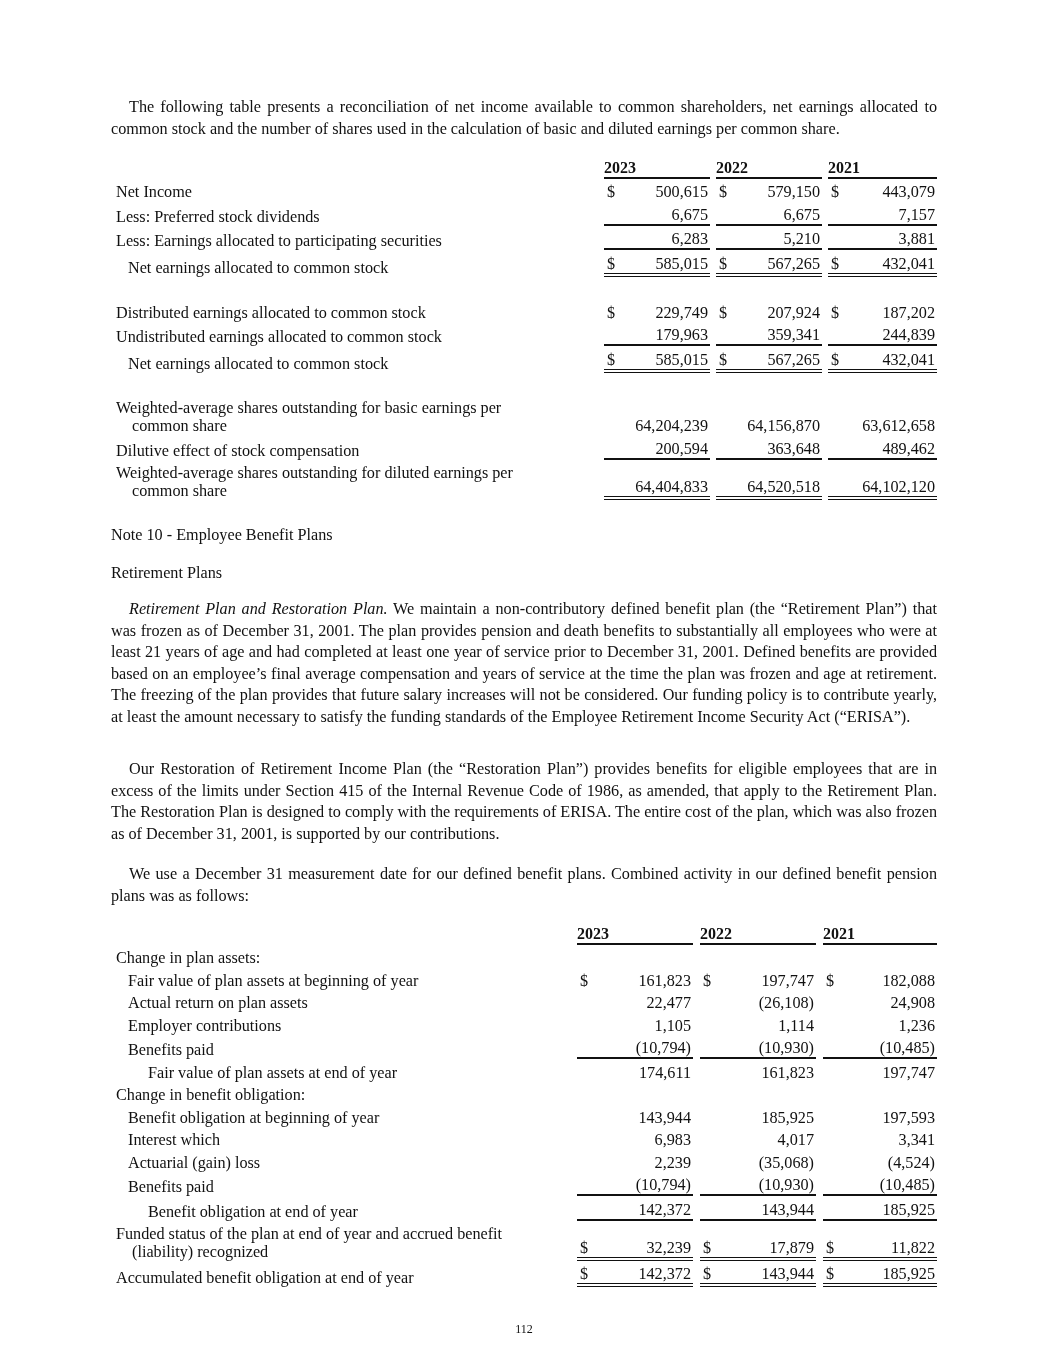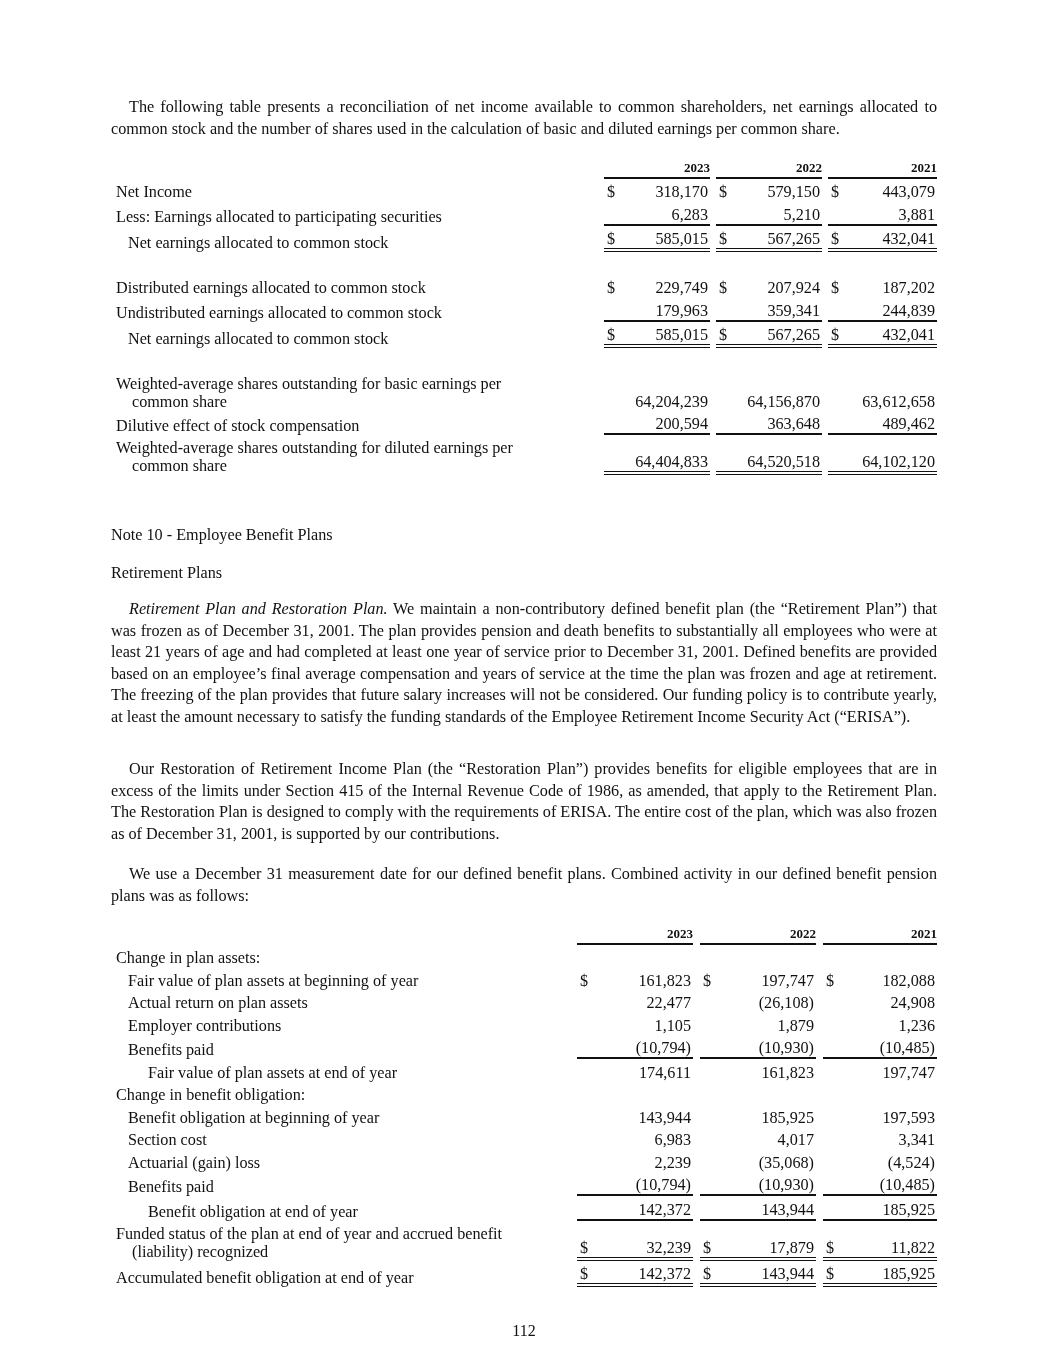--- a/index.html
+++ b/index.html
@@ -14,26 +14,26 @@
   }
   .heading { font-weight: normal; margin: 0; line-height: 20px; }
   table.fin { border-collapse: separate; border-spacing: 0; position: absolute; }
   table.fin td { padding: 0; height: 22.5px; line-height: 18px; vertical-align: bottom; white-space: nowrap; }
   td.lbl { padding-left: 5px !important; }
   td.lbl.ind1 { padding-left: 17px !important; font-family: Liberation Serif, serif; }
   td.lbl.ind2 { padding-left: 37px !important; }
   td.cur { text-align: left; padding-left: 3px !important; }
   td.num { text-align: right; padding-right: 2px !important; }
   td.gap { width: 6px; }
-  .yr { font-weight: bold; font-size: 13px; text-align: right; }
+  .yr { font-weight: bold; font-size: 16px; text-align: left; }
   .b1 { border-bottom: 2px solid #111; }
   .dbl { border-bottom: 4px double #111; }
   .wrap2 { line-height: 17px; }
   .wrap2 .l2 { display: block; padding-left: 16px; }
-  .pnum { position: absolute; top: 1322px; left: 0; width: 1048px; text-align: center; font-size: 16px; }
+  .pnum { position: absolute; top: 1322px; left: 0; width: 1048px; text-align: center; font-size: 12px; }
   .spacer td { height: 22px; }
 </style>
 </head>
 <body>
 
 <div class="page">
 
   <p class="body" style="position:absolute; top:97px; left:0; width:826px;">The following table presents a reconciliation of net income available to common shareholders, net earnings allocated to common stock and the number of shares used in the calculation of basic and diluted earnings per common share.</p>
 
   <table class="fin" style="top:154px; left:0; width:826px;">
@@ -54,29 +54,40 @@
       <td colspan="2" class="yr b1">2023</td>
       <td class="gap"></td>
       <td colspan="2" class="yr b1">2022</td>
       <td class="gap"></td>
       <td colspan="2" class="yr b1">2021</td>
     </tr>
 
     <tr>
       <td class="lbl">Net Income</td>
       <td class="cur">$</td>
-      <td class="num">318,170</td>
+      <td class="num">500,615</td>
       <td class="gap"></td>
       <td class="cur">$</td>
       <td class="num">579,150</td>
       <td class="gap"></td>
       <td class="cur">$</td>
       <td class="num">443,079</td>
     </tr>
 
+    <tr>
+      <td class="lbl">Less: Preferred stock dividends</td>
+      <td class="cur b1"></td>
+          <td class="num b1">6,675</td>
+      <td class="gap"></td>
+      <td class="cur b1"></td>
+          <td class="num b1">6,675</td>
+      <td class="gap"></td>
+      <td class="cur b1"></td>
+          <td class="num b1">7,157</td>
+    </tr>
 
 
     <tr>
       <td class="lbl">Less: Earnings allocated to participating securities</td>
       <td class="cur b1"></td>
           <td class="num b1">6,283</td>
       <td class="gap"></td>
       <td class="cur b1"></td>
           <td class="num b1">5,210</td>
       <td class="gap"></td>
@@ -241,21 +252,21 @@
       <td class="cur"></td>
           <td class="num">24,908</td>
     </tr>
 
     <tr>
       <td class="lbl ind1">Employer contributions</td>
       <td class="cur"></td>
           <td class="num">1,105</td>
       <td class="gap"></td>
       <td class="cur"></td>
-          <td class="num">1,879</td>
+          <td class="num">1,114</td>
       <td class="gap"></td>
       <td class="cur"></td>
           <td class="num">1,236</td>
     </tr>
 
     <tr>
       <td class="lbl ind1">Benefits paid</td>
       <td class="cur b1"></td>
           <td class="num b1">(10,794)</td>
       <td class="gap"></td>
@@ -287,21 +298,21 @@
           <td class="num">143,944</td>
       <td class="gap"></td>
       <td class="cur"></td>
           <td class="num">185,925</td>
       <td class="gap"></td>
       <td class="cur"></td>
           <td class="num">197,593</td>
     </tr>
 
     <tr>
-      <td class="lbl ind1">Section cost</td>
+      <td class="lbl ind1">Interest which</td>
       <td class="cur"></td>
           <td class="num">6,983</td>
       <td class="gap"></td>
       <td class="cur"></td>
           <td class="num">4,017</td>
       <td class="gap"></td>
       <td class="cur"></td>
           <td class="num">3,341</td>
     </tr>
 

